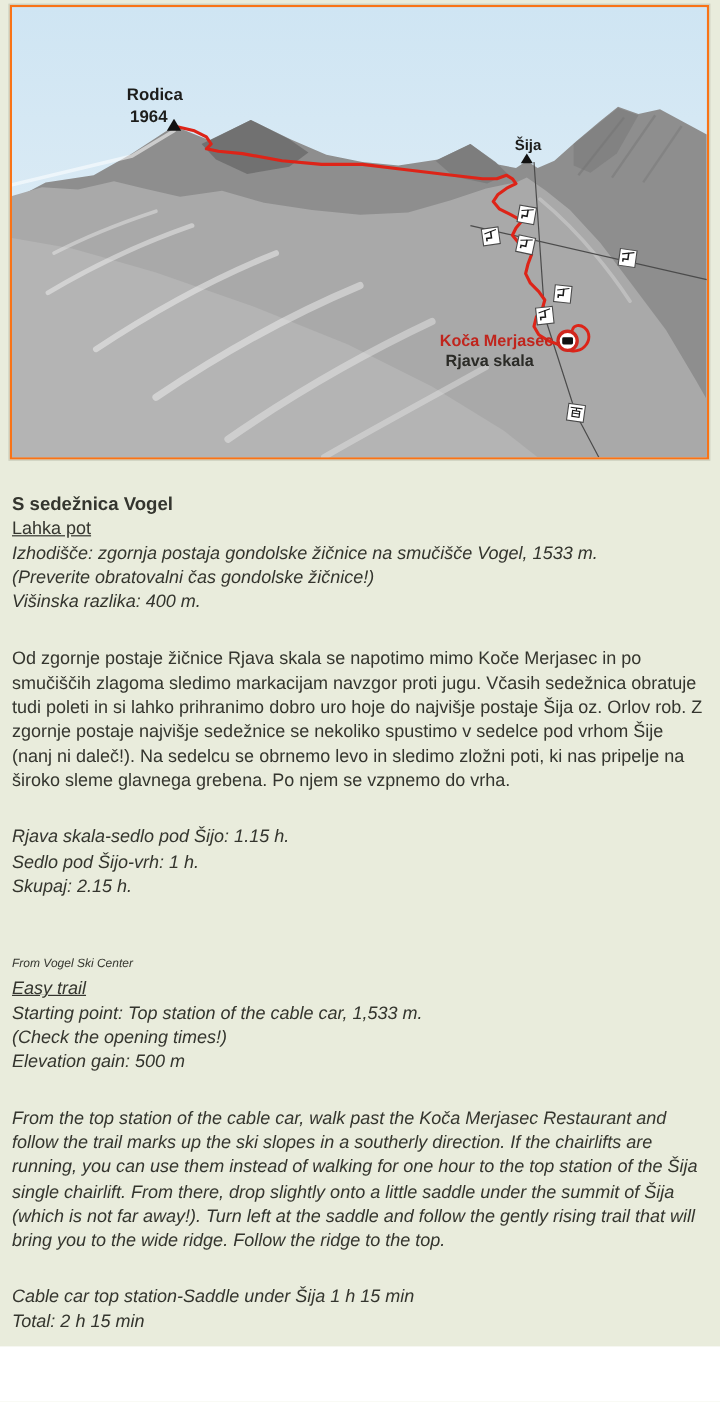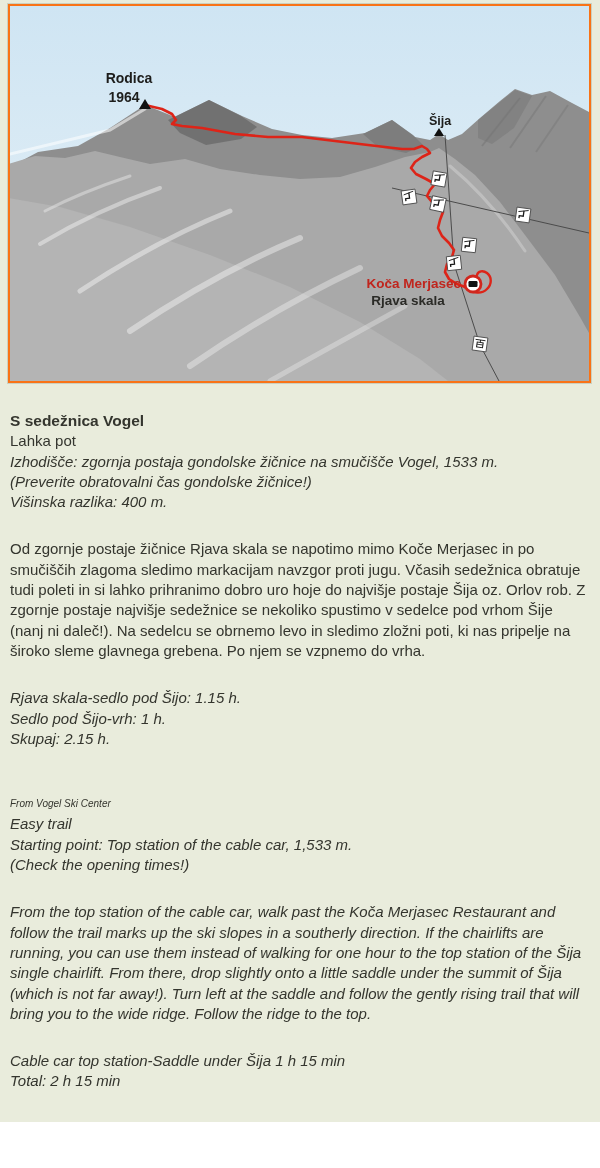--- a/index.html
+++ b/index.html
@@ -17,21 +17,21 @@
     border:2px solid #f97316; outline:1px solid #ccd0bf;
     background:#d3e7f4;
   }
   .panorama-frame svg { display:block; }
 
   .content {
     position:absolute; left:10px; top:411px; width:578px;
     font-size:15px; line-height:20.3px; color:#34352e;
   }
   .si-title { font-weight:bold; font-size:15.5px; }
-  .underlined { }
+  .underlined { text-decoration:underline; }
   .para { margin:0; max-width:576px; }
   .block { margin:0;font-style:italic; }
   .gap-md { height:27px; }
   .gap-lg { height:45px; }
   .en { font-style:italic; }
   .en-title { font-weight:normal; font-style:italic; font-size:10px; }
 
   svg text { font-family:"Liberation Sans", sans-serif; }
   .peak-label { font-size:14px; font-weight:bold; fill:#1d1d1b; }
   .sija-label { font-size:12.5px; font-weight:bold; fill:#1d1d1b; }
@@ -160,20 +160,21 @@
       <div class="block">Skupaj: 2.15 h.</div>
     </div>
 
     <div class="gap-lg"></div>
 
     <div class="en">
       <div class="en-title">From Vogel Ski Center</div>
       <div class="underlined">Easy trail</div>
       <div class="block">Starting point: Top station of the cable car, 1,533 m.</div>
       <div class="block">(Check the opening times!)</div>
+      <div class="block">Elevation gain: 500 m</div>
 
       <div class="gap-md"></div>
 
       <p class="para">From the top station of the cable car, walk past the Koča Merjasec Restaurant and follow the trail marks up the ski slopes in a southerly direction. If the chairlifts are running, you can use them instead of walking for one hour to the top station of the Šija single chairlift. From there, drop slightly onto a little saddle under the summit of Šija (which is not far away!). Turn left at the saddle and follow the gently rising trail that will bring you to the wide ridge. Follow the ridge to the top.</p>
 
       <div class="gap-md"></div>
 
       <div class="block">Cable car top station-Saddle under Šija 1 h 15 min</div>
       <div class="block">Total: 2 h 15 min</div>
     </div>

